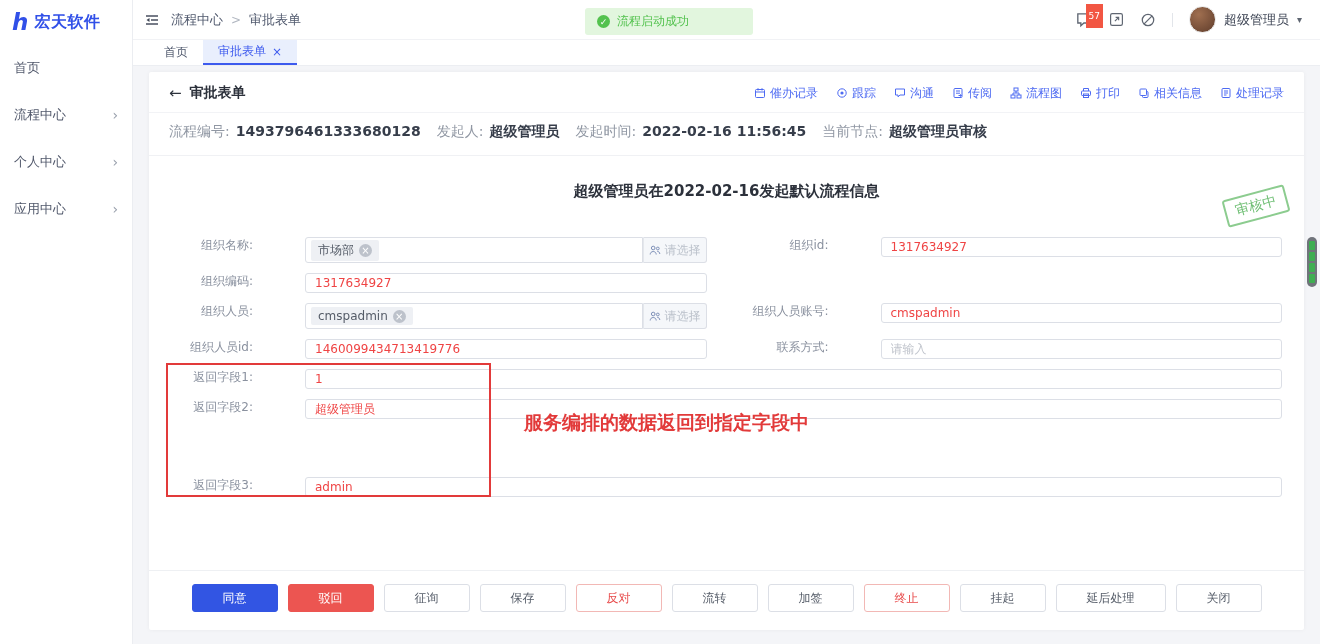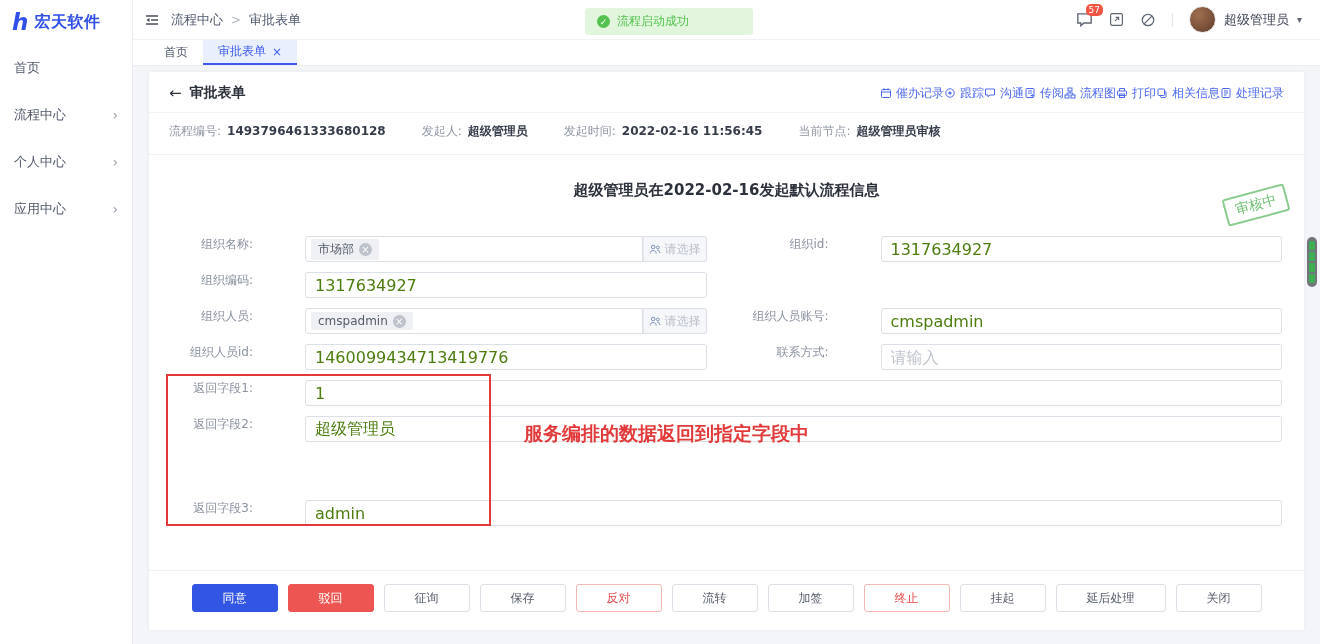--- a/index.html
+++ b/index.html
@@ -23,21 +23,21 @@
   .main { flex:1; display:flex; flex-direction:column; min-width:0; position:relative; }
 
   .topbar { height:40px; display:flex; align-items:center; padding:0 18px 0 12px;
     border-bottom:1px solid #f1f2f5; background:#fff; }
   .collapse-icon { margin-right:12px; color:#3c4353; display:flex; cursor:pointer; }
   .breadcrumb { font-size:13px; display:flex; gap:8px; align-items:center; color:#515a6e; }
   .crumb-sep { color:#b0b6c0; font-size:12px; }
   .topbar-right { margin-left:auto; display:flex; align-items:center; gap:16px; }
   .icon-btn { position:relative; color:#5f6672; display:flex; cursor:pointer; }
   .badge { position:absolute; top:-8px; right:-10px; background:#f25643; color:#fff;
-    font-size:9px; border-radius:5px; padding:1px 3px; line-height:10px; min-width:14px; text-align:center; }
+    font-size:9px; border-radius:0; padding:7px 3px; line-height:10px; min-width:14px; text-align:center; }
   .divider-v { width:1px; height:14px; background:#e2e5ea; }
   .user { display:flex; align-items:center; gap:8px; font-size:13px; color:#3c4353; cursor:pointer; }
   .avatar { width:27px; height:27px; border-radius:50%;
     background:radial-gradient(circle at 35% 30%, #a06f50, #5f3c2b); border:1px solid #e8e8e8; }
   .caret { font-size:10px; color:#5f6672; }
 
   
   .toast { position:absolute; left:585px; top:8px; height:27px; background:#e2f6de;
     border-radius:3px; display:flex; align-items:center; gap:7px; padding:0 64px 0 12px; z-index:50; }
   .toast-check { width:13px; height:13px; border-radius:50%; background:#53c24e; color:#fff;
@@ -52,42 +52,42 @@
   .tab-close { font-size:12px; line-height:1; }
 
   
   .content { flex:1; background:#f4f5f8; padding:6px 16px 14px; min-height:0; }
   .card { background:#fff; height:100%; border-radius:2px; display:flex; flex-direction:column;
     position:relative; box-shadow:0 0 4px rgba(0,0,0,0.05); }
 
   .card-header { display:flex; align-items:center; padding:12px 20px 10px; }
   .back-arrow { font-size:15px; margin-right:8px; color:#2c313b; cursor:pointer; }
   .card-title { font-size:14px; font-weight:bold; color:#2c313b; }
-  .toolbar { margin-left:auto; display:flex; }
+  .toolbar { margin-left:auto; display:flex; gap:18px; }
   .tool { display:flex; align-items:center; gap:4px; color:#4d6af2; font-size:12px; cursor:pointer; white-space:nowrap; }
   .tool svg { display:block; }
 
-  .meta-row { display:flex; gap:36px; padding:10px 20px 14px; border-top:1px solid #f2f3f6;
-    border-bottom:1px solid #f0f1f4; font-size:12px; align-items:center; }
+  .meta-row { display:flex; gap:16px; padding:10px 20px 14px; border-top:1px solid #f2f3f6;
+    border-bottom:1px solid #f0f1f4; font-size:14px; align-items:center; }
   .meta-label { color:#9097a3; margin-right:6px; }
   .meta-value { color:#363d4a; font-weight:bold; }
 
   .form-area { flex:1; position:relative; padding:0 22px; min-height:0; }
   .form-title { text-align:center; font-size:15px; font-weight:bold; color:#2c313b; margin:26px 0 36px; }
   .stamp { position:absolute; right:16px; top:36px; color:#6fbf74; border:2px solid #8ccc8f;
     border-radius:3px; padding:3px 9px; font-size:14px; transform:rotate(-15deg);
     background:rgba(255,255,255,0.5); }
 
   .frow { display:flex; gap:40px; margin-bottom:10px; }
   .fcol { flex:1; display:flex; min-width:0; }
   .flabel { flex:0 0 92px; width:92px; text-align:right; font-size:12px; color:#8a919f;
     padding-right:10px; white-space:nowrap; overflow:hidden; }
   .fctrl { flex:1; display:flex; min-width:0;padding-left:42px; }
-  .finput { flex:1; height:26px; border:1px solid #dcdfe6; border-radius:3px; font-size:16px;
-    color:#4d7c0f; padding:0 9px; background:#fff; min-width:0; font-family:inherit; outline:none; }
+  .finput { flex:1; height:20px; border:1px solid #dcdfe6; border-radius:3px; font-size:12px;
+    color:#ef4444; padding:0 9px; background:#fff; min-width:0; font-family:inherit; outline:none; }
   .finput::placeholder { color:#c0c4cc; }
   .taginput { display:flex; align-items:center; border:1px solid #dcdfe6; border-radius:3px 0 0 3px;
     padding:0 5px; height:26px; flex:1; background:#fff; min-width:0; }
   .tag { display:flex; align-items:center; gap:5px; background:#eef0f4; border-radius:2px;
     font-size:12px; color:#555c68; padding:2px 7px; }
   .tag-x { width:13px; height:13px; border-radius:50%; background:#bdc2cb; color:#fff; font-size:10px;
     line-height:13px; text-align:center; cursor:pointer; }
   .append-btn { flex:0 0 64px; width:64px; border:1px solid #dcdfe6; border-left:1px solid #e4e7ec;
     border-radius:0 3px 3px 0; background:#f5f7fa; color:#bac0ca; font-size:12px; display:flex;
     align-items:center; justify-content:center; gap:4px; cursor:pointer; font-family:inherit; height:26px; }

